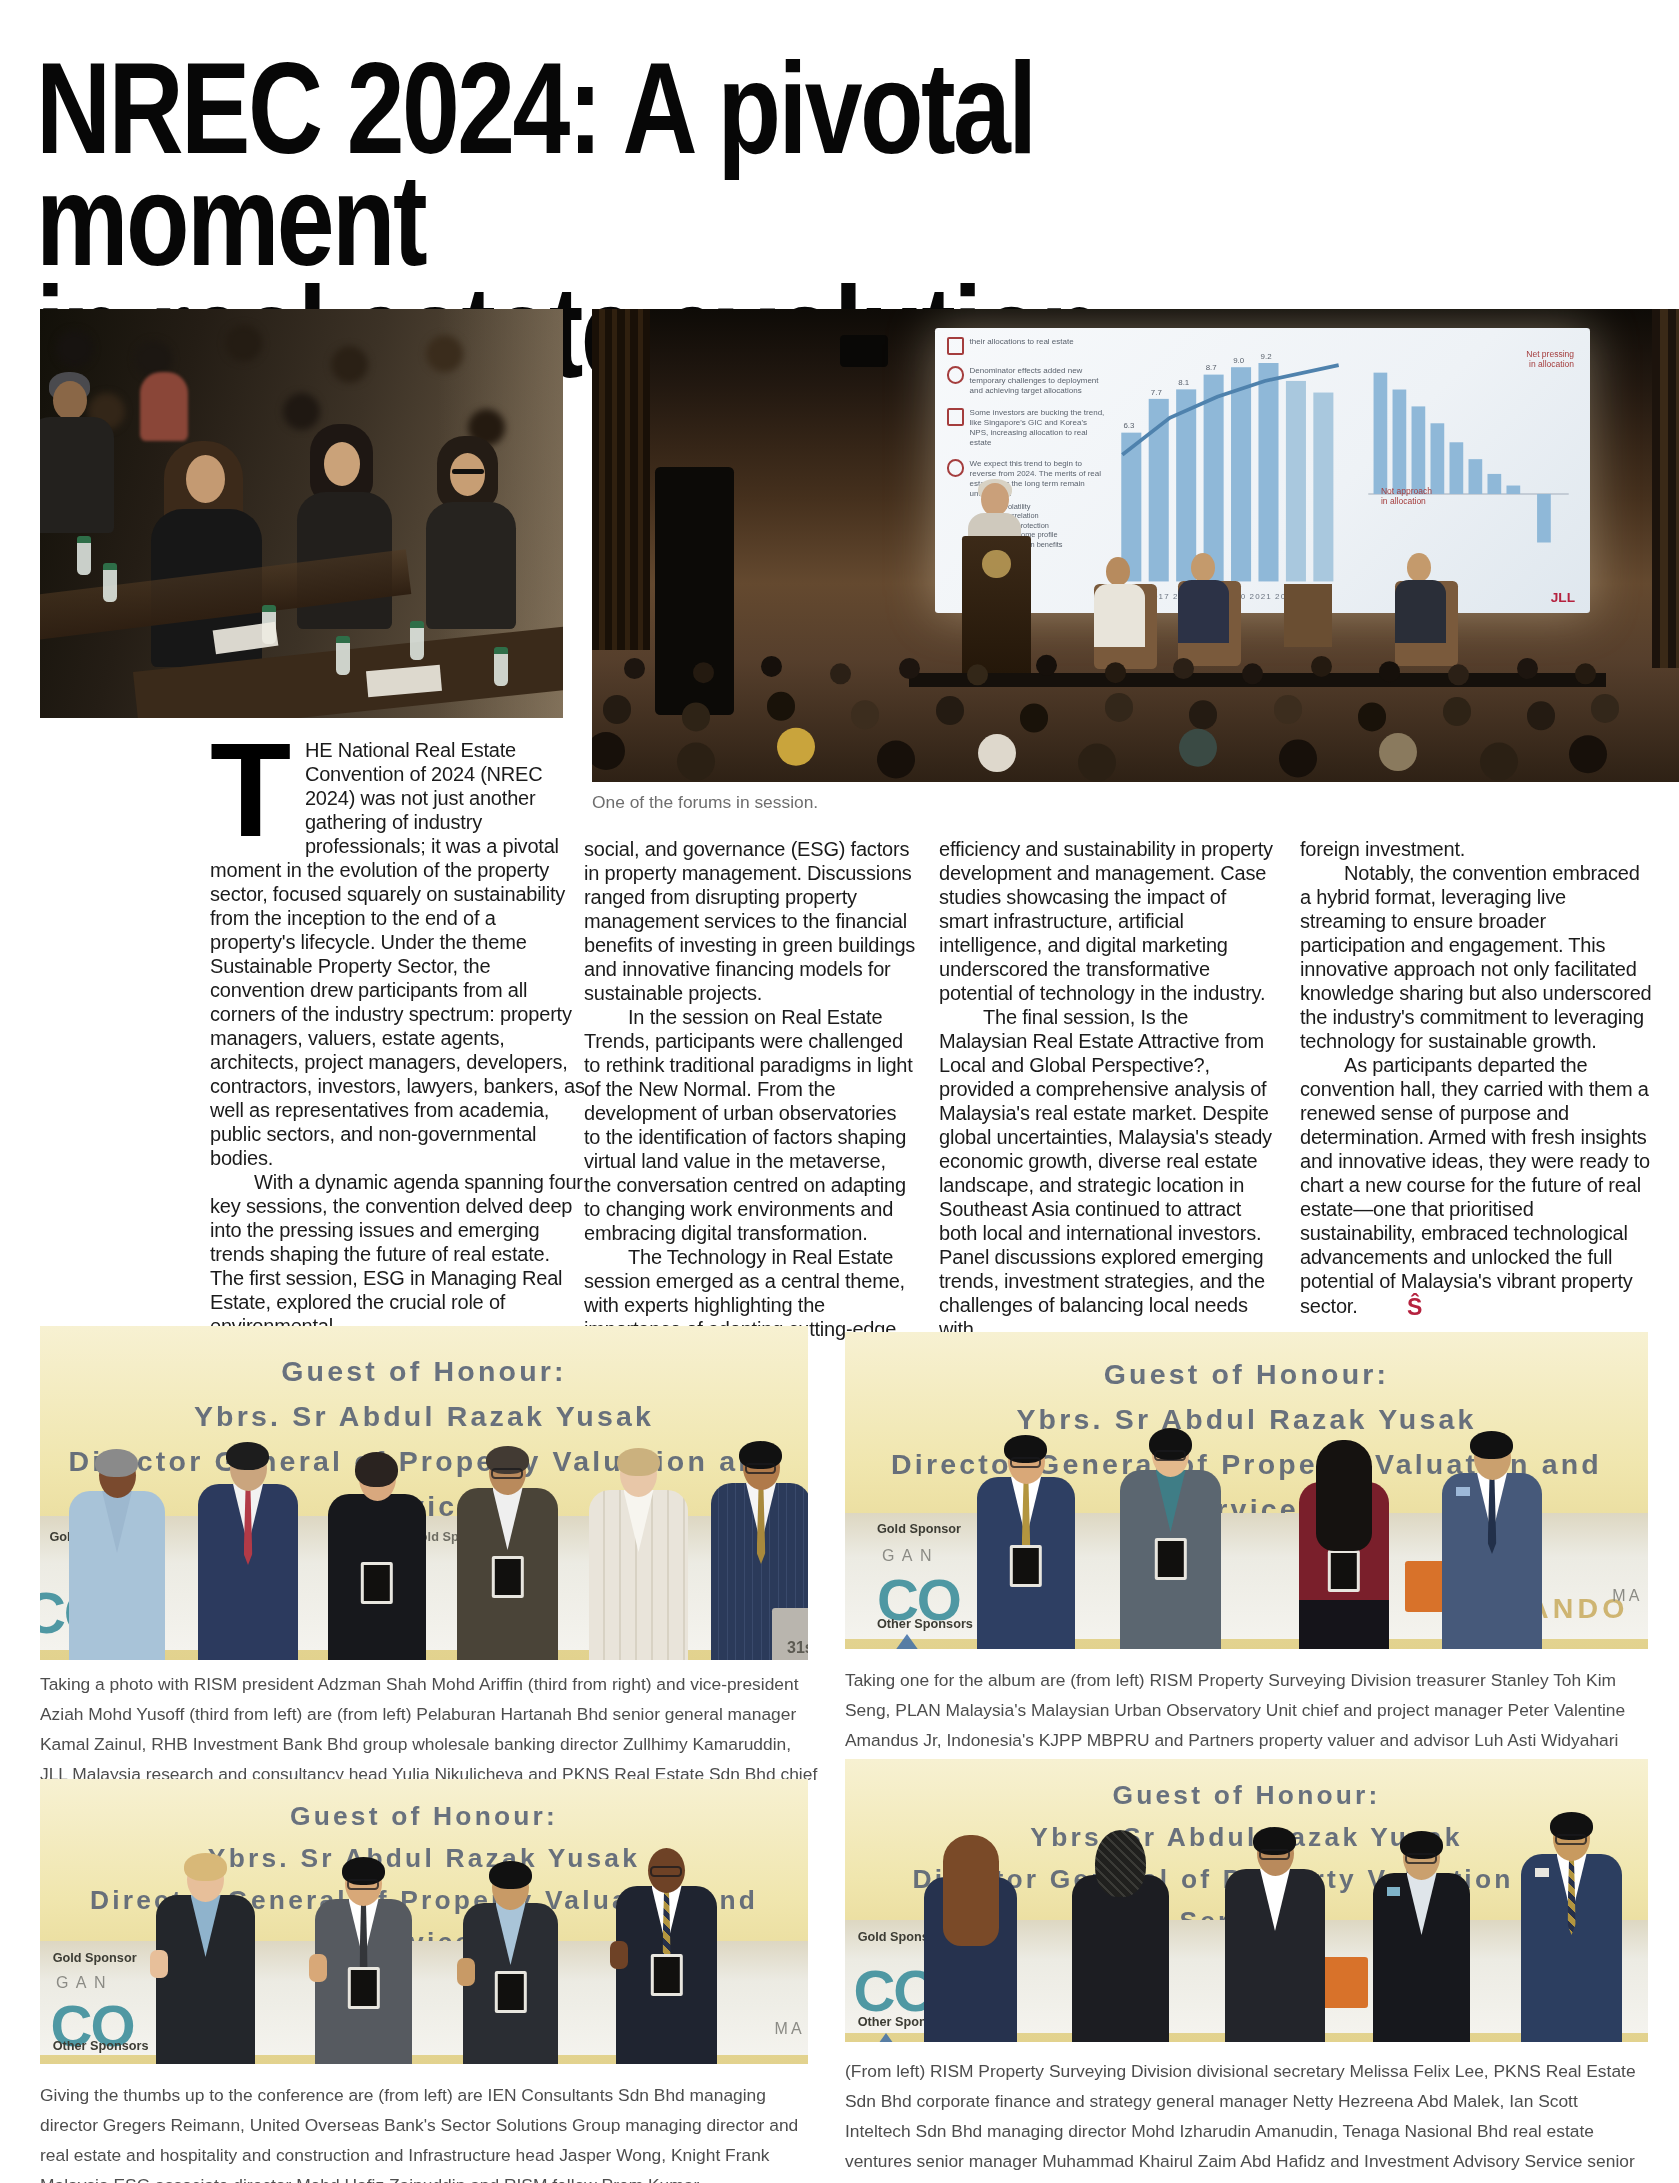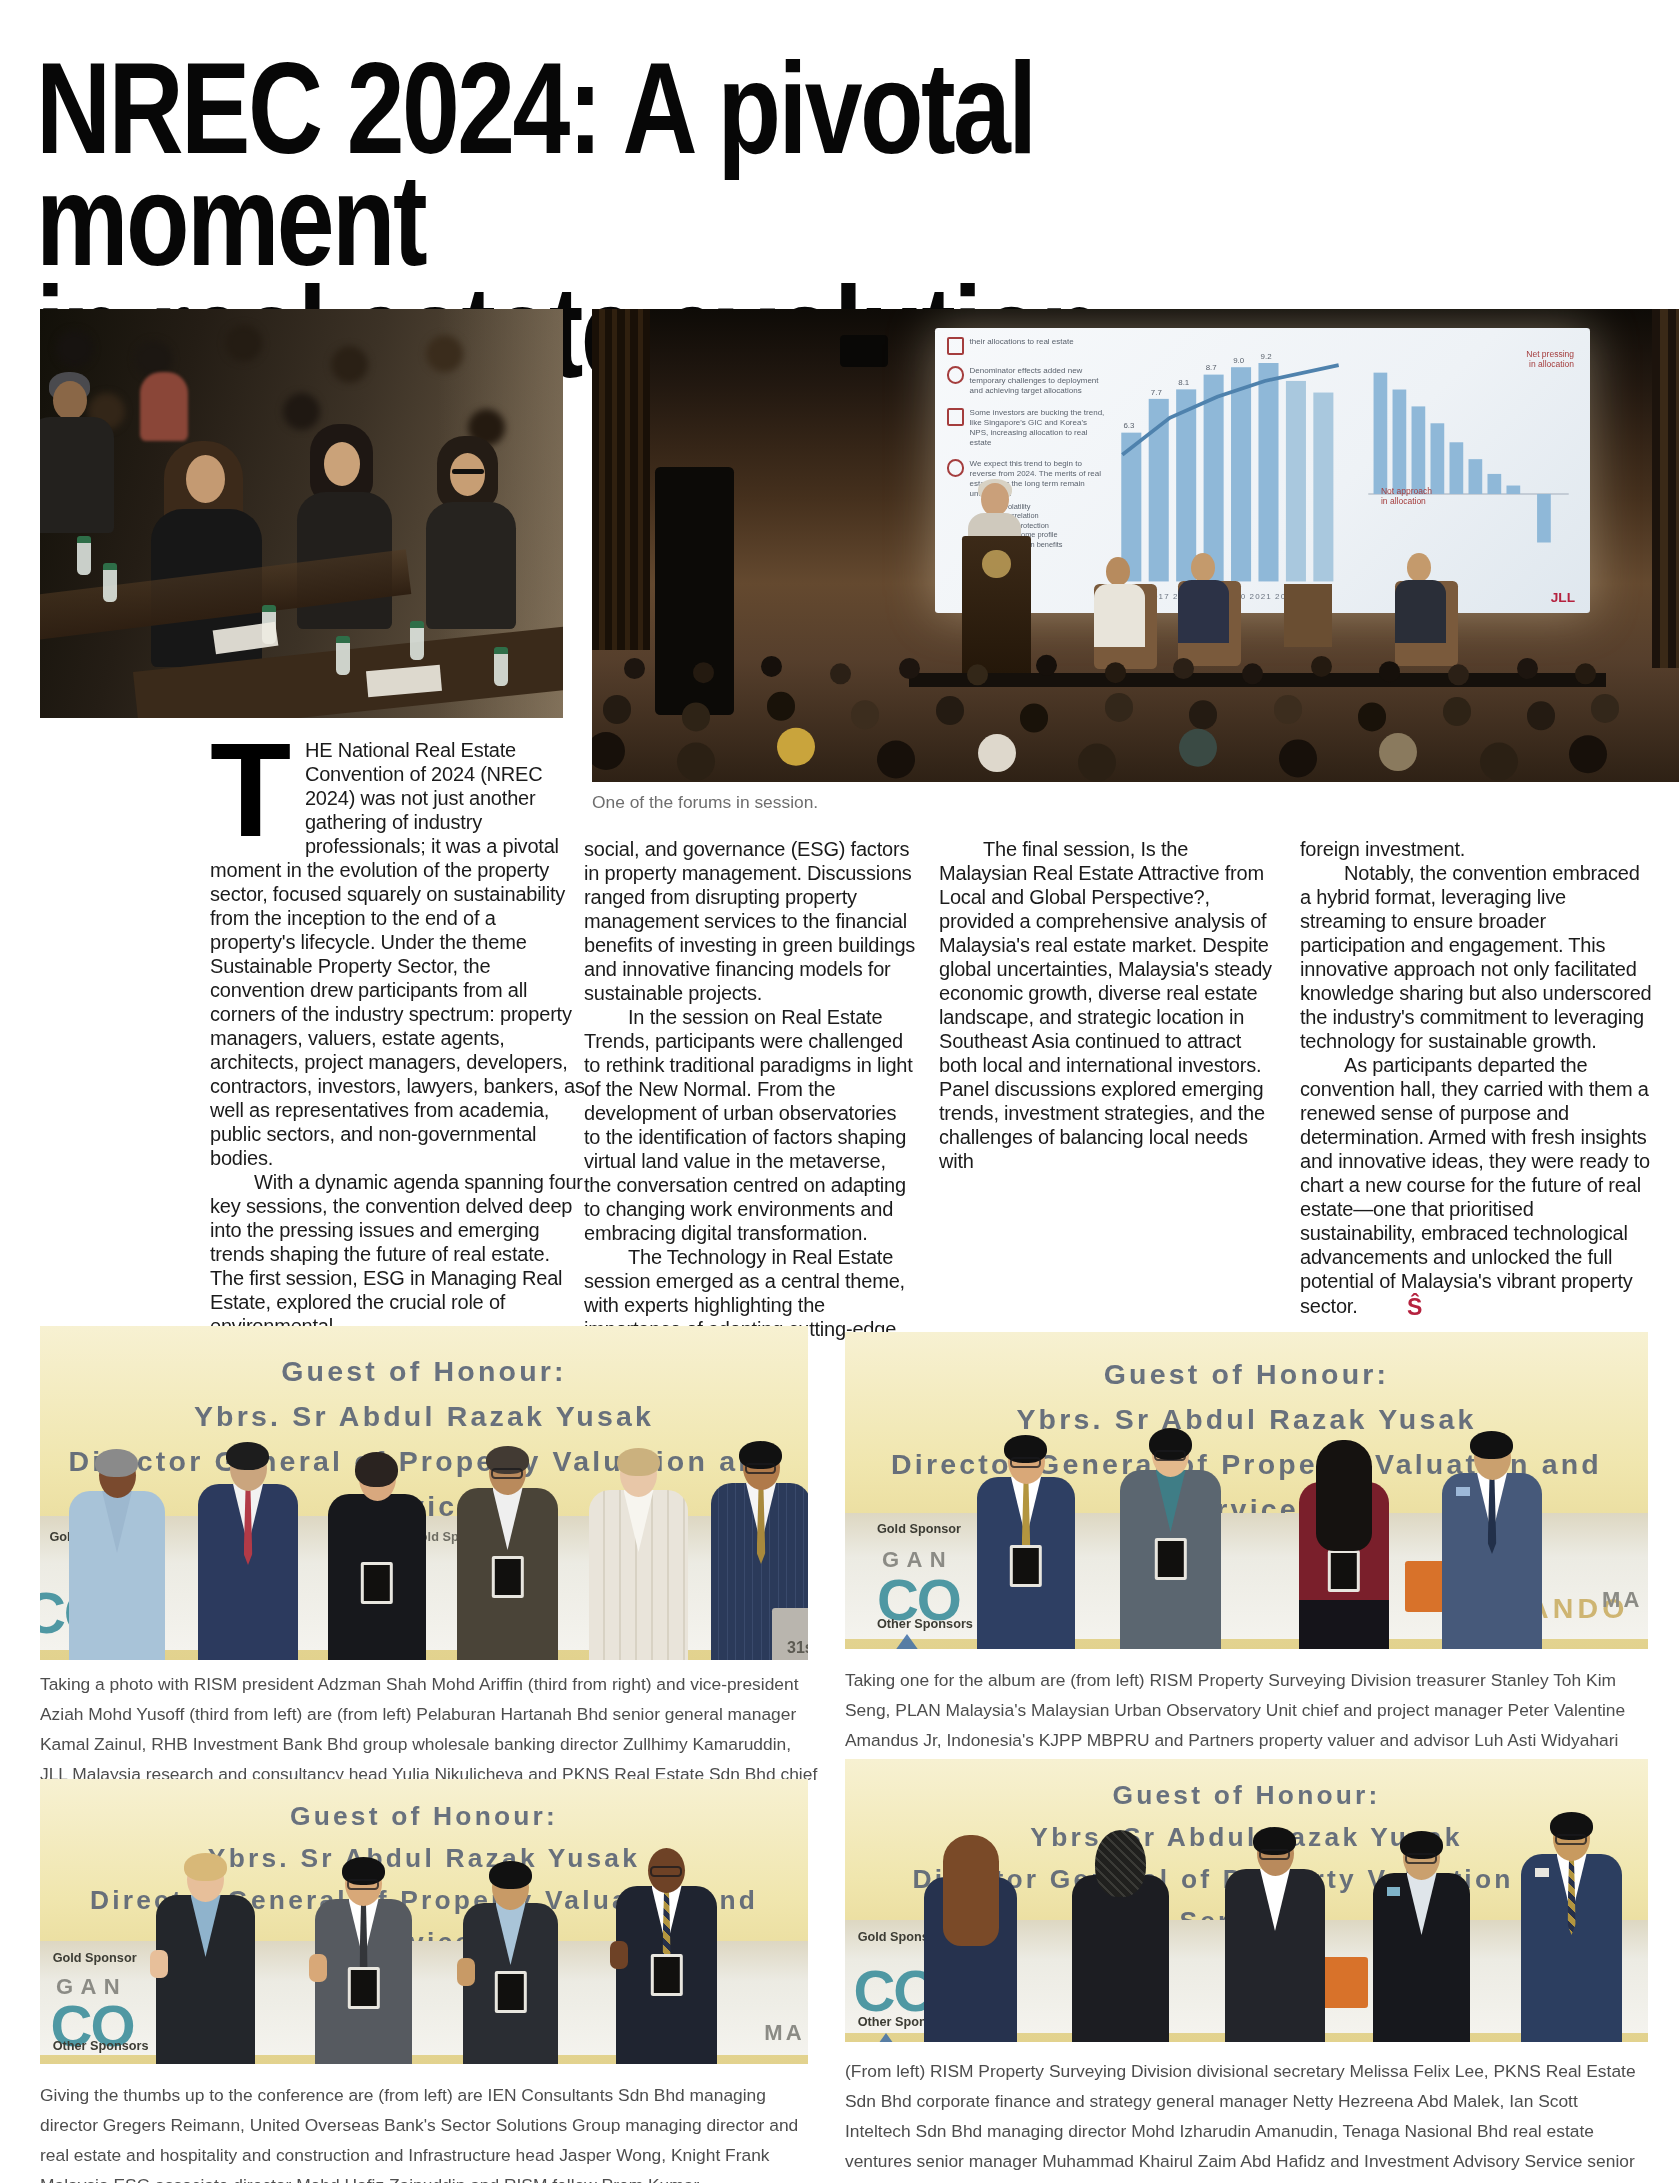--- a/index.html
+++ b/index.html
@@ -88,21 +88,21 @@
                 592px -3.2px 0 #3a4a44,692px 7.4px 0 #17100a,792px 1.1px 0 #8a7a5e,893px 10.6px 0 #2b2014,982px 3.2px 0 #17100a;}
 
   
   .backdrop{position:absolute;inset:0;background:linear-gradient(180deg,#f7f1d2 0%,#f0e6ae 42%,#e8d997 72%,#e2d28e 100%);}
   .bdtext{position:absolute;left:0;right:0;text-align:center;color:#4a566f;opacity:.82;font-weight:bold;
           font-size:28.5px;line-height:45px;letter-spacing:3.2px;white-space:pre-line;}
   .sband{position:absolute;left:0;right:0;height:40%;top:57%;
          background:linear-gradient(180deg,#ddd7c2 0%,#ecebe3 35%,#f4f3ee 100%);}
   .slabel{position:absolute;font-size:12.7px;font-weight:bold;color:#3c3c34;}
   .slogo-teal{position:absolute;font-size:58px;font-weight:bold;color:#3e8f9c;letter-spacing:-2.1px;opacity:.9;}
-  .slogo-gray{position:absolute;font-size:22px;font-weight:bold;color:#8b8b85;letter-spacing:7.4px;}
+  .slogo-gray{position:absolute;font-size:16px;font-weight:normal;color:#8b8b85;letter-spacing:7.4px;}
   .slogo-orange{position:absolute;width:58px;height:51px;background:#d8722a;border-radius:3.2px;}
   .slogo-gold{position:absolute;font-size:28.5px;font-weight:bold;color:#c9ab5e;letter-spacing:4.2px;opacity:.85;}
   .slogo-house{position:absolute;width:0;height:0;border-left:20px solid transparent;border-right:20px solid transparent;border-bottom:28.5px solid #3e6fa8;opacity:.85;}
 
   
   .fig{position:absolute;display:flex;flex-direction:column;align-items:center;z-index:3;}
   .hd{position:relative;width:37px;height:45px;border-radius:50%;background:var(--skin);z-index:2;}
   .hairtop{position:absolute;top:-4.2px;left:-3.2px;width:43px;height:27.5px;border-radius:50% 50% 44% 44%;background:var(--hair);}
   .hairlong{position:absolute;top:-4.2px;left:-9.5px;width:56px;height:111px;border-radius:26.4px 26.4px 18px 18px;background:var(--hair);z-index:-1;}
   .hijab{position:absolute;top:-7.4px;left:-6.9px;width:51px;height:67px;border-radius:50% 50% 44% 44%;background:var(--hair);z-index:-1;}
@@ -283,20 +283,21 @@
   <div class="col" style="left:210px;top:738px;width:375px">
     <p><span class="dropcap">T</span><span>HE National Real Estate Convention of 2024 (NREC 2024) was not just another gathering of industry professionals; it was a pivotal moment in the evolution of the property sector, focused squarely on sustainability from the inception to the end of a property's lifecycle. Under the theme Sustainable Property Sector, the convention drew participants from all corners of the industry spectrum: property managers, valuers, estate agents, architects, project managers, developers, contractors, investors, lawyers, bankers, as well as representatives from academia, public sectors, and non-governmental bodies.</span></p>
     <p class="ind">With a dynamic agenda spanning four key sessions, the convention delved deep into the pressing issues and emerging trends shaping the future of real estate. The first session, ESG in Managing Real Estate, explored the crucial role of environmental,</p>
   </div>
   <div class="col" style="left:584px;top:837px;width:333px">
     <p>social, and governance (ESG) factors in property management. Discussions ranged from disrupting property management services to the financial benefits of investing in green buildings and innovative financing models for sustainable projects.</p>
     <p class="ind">In the session on Real Estate Trends, participants were challenged to rethink traditional paradigms in light of the New Normal. From the development of urban observatories to the identification of factors shaping virtual land value in the metaverse, the conversation centred on adapting to changing work environments and embracing digital transformation.</p>
     <p class="ind">The Technology in Real Estate session emerged as a central theme, with experts highlighting the importance of adopting cutting-edge technologies to drive</p>
   </div>
   <div class="col" style="left:939px;top:837px;width:334px">
+    <p>efficiency and sustainability in property development and management. Case studies showcasing the impact of smart infrastructure, artificial intelligence, and digital marketing underscored the transformative potential of technology in the industry.</p>
     <p class="ind">The final session, Is the Malaysian Real Estate Attractive from Local and Global Perspective?, provided a comprehensive analysis of Malaysia's real estate market. Despite global uncertainties, Malaysia's steady economic growth, diverse real estate landscape, and strategic location in Southeast Asia continued to attract both local and international investors. Panel discussions explored emerging trends, investment strategies, and the challenges of balancing local needs with</p>
   </div>
   <div class="col" style="left:1300px;top:837px;width:353px">
     <p>foreign investment.</p>
     <p class="ind">Notably, the convention embraced a hybrid format, leveraging live streaming to ensure broader participation and engagement. This innovative approach not only facilitated knowledge sharing but also underscored the industry's commitment to leveraging technology for sustainable growth.</p>
     <p class="ind"><span>As participants departed the convention hall, they carried with them a renewed sense of purpose and determination. Armed with fresh insights and innovative ideas, they were ready to chart a new course for the future of real estate—one that prioritised sustainability, embraced technological advancements and unlocked the full potential of Malaysia's vibrant property sector. </span><span class="endmark">Ŝ</span></p>
   </div>
 
   <div class="photo" style="left:40px;top:1326px;width:768px;height:334px">
     <div class="backdrop"></div>

